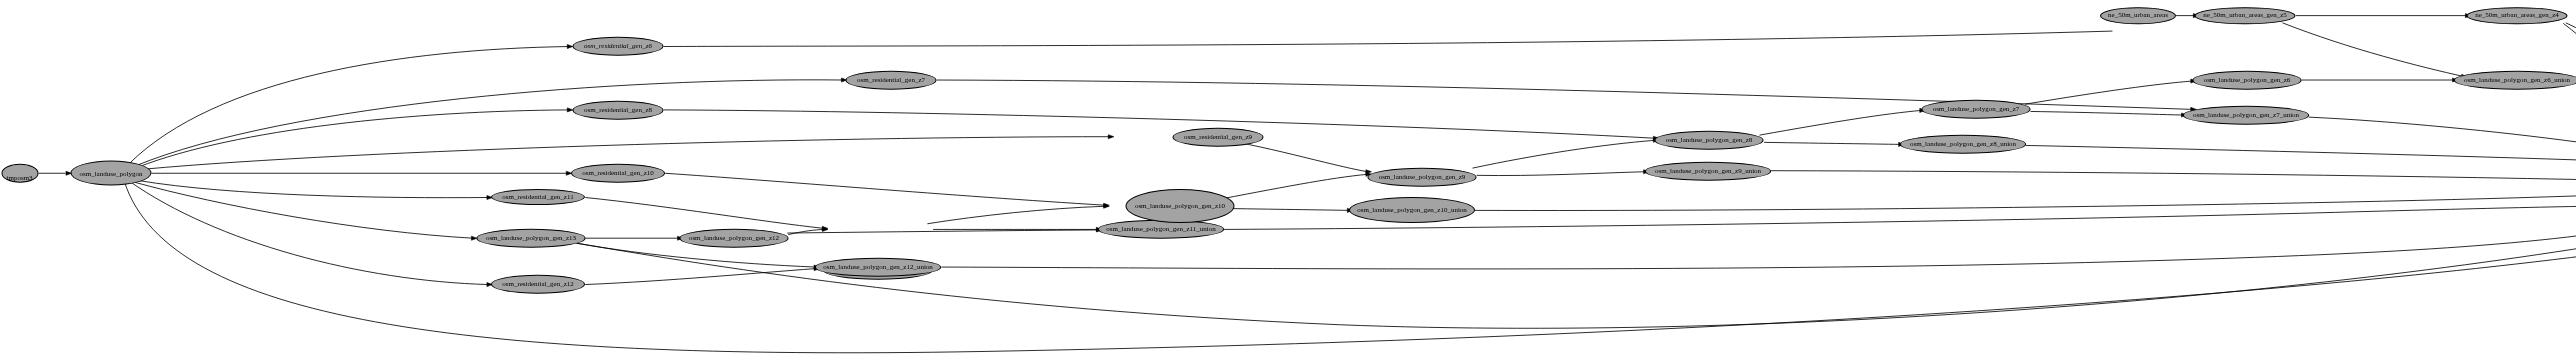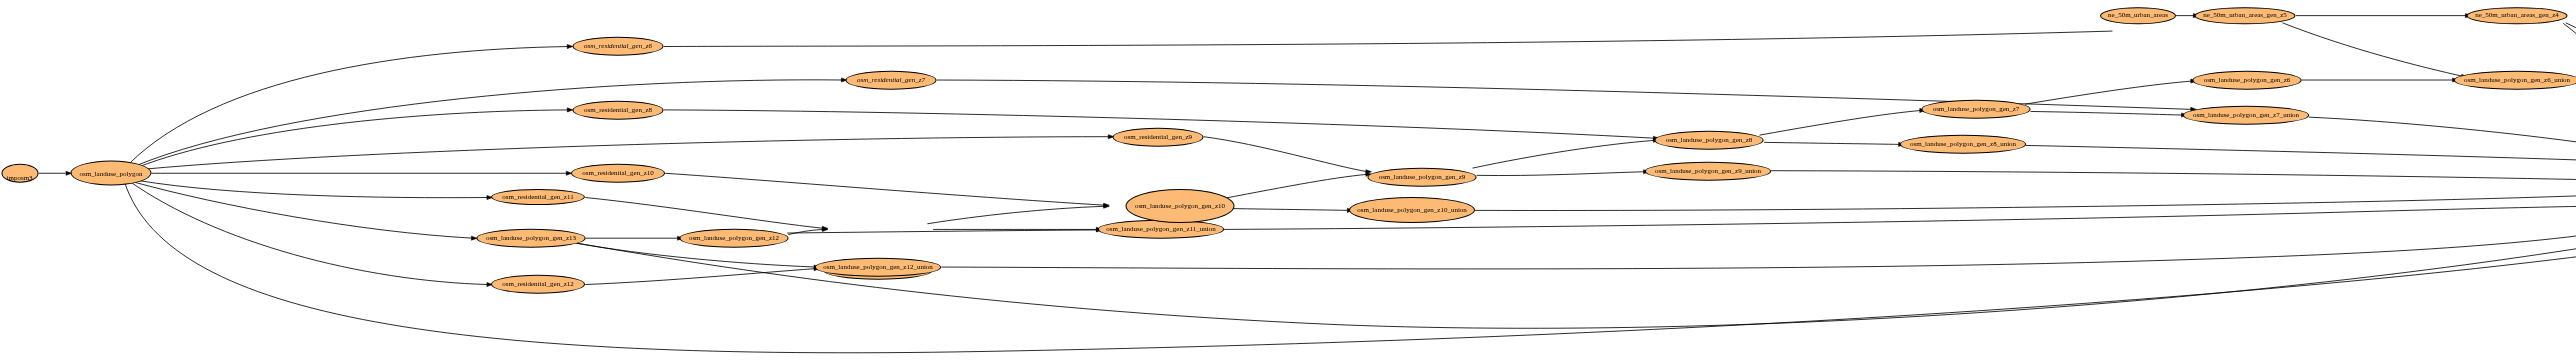--- a/index.html
+++ b/index.html
@@ -13,21 +13,21 @@
   }
   svg#edges{position:absolute;left:0;top:0;width:2741px;height:362px;}
   svg#edges path{fill:none;stroke:#000000;stroke-width:1.6;}
   svg#edges polygon{fill:#000000;stroke:#000000;stroke-width:1;}
 
   .node{
     position:absolute;
     box-sizing:border-box;
     border:0.8px solid #000000;
     border-radius:50%;
-    background:#fdba74;
+    background:#a3a3a3;
     display:flex;
     align-items:center;
     justify-content:center;
     font-size:7px;
     color:#000000;
     white-space:nowrap;
     transform:translate(-50%,-50%);
     letter-spacing:0px;
   }
   .node .lbl{pointer-events:none;}
@@ -144,27 +144,27 @@
 
   <div class="node" style="left:19.6px;top:173px;width:37px;height:18.5px;align-items:flex-end;">
       <span class="lbl">imposm3</span>
     </div>
   <div class="node" style="left:111px;top:173px;width:81px;height:25px;">
       <span class="lbl">osm_landuse_polygon</span>
     </div>
   <div class="node" style="left:618px;top:46px;width:91px;height:18.5px;font-style:italic;">
       <span class="lbl">osm_residential_gen_z6</span>
     </div>
-  <div class="node" style="left:891px;top:80px;width:91px;height:18.5px;font-style:italic;">
+  <div class="node" style="left:891px;top:80px;width:91px;height:18.5px;">
       <span class="lbl">osm_residential_gen_z7</span>
     </div>
   <div class="node" style="left:618px;top:110px;width:91px;height:18.5px;">
       <span class="lbl">osm_residential_gen_z8</span>
     </div>
-  <div class="node" style="left:1158px;top:137px;width:91px;height:18.5px;">
+  <div class="node" style="left:1218px;top:137px;width:91px;height:18.5px;">
       <span class="lbl">osm_residential_gen_z9</span>
     </div>
   <div class="node" style="left:618px;top:173px;width:94px;height:18.5px;">
       <span class="lbl">osm_residential_gen_z10</span>
     </div>
   <div class="node" style="left:538px;top:197px;width:94px;height:16px;">
       <span class="lbl">osm_residential_gen_z11</span>
     </div>
   <div class="node" style="left:538px;top:284px;width:94px;height:18.5px;">
       <span class="lbl">osm_residential_gen_z12</span>

